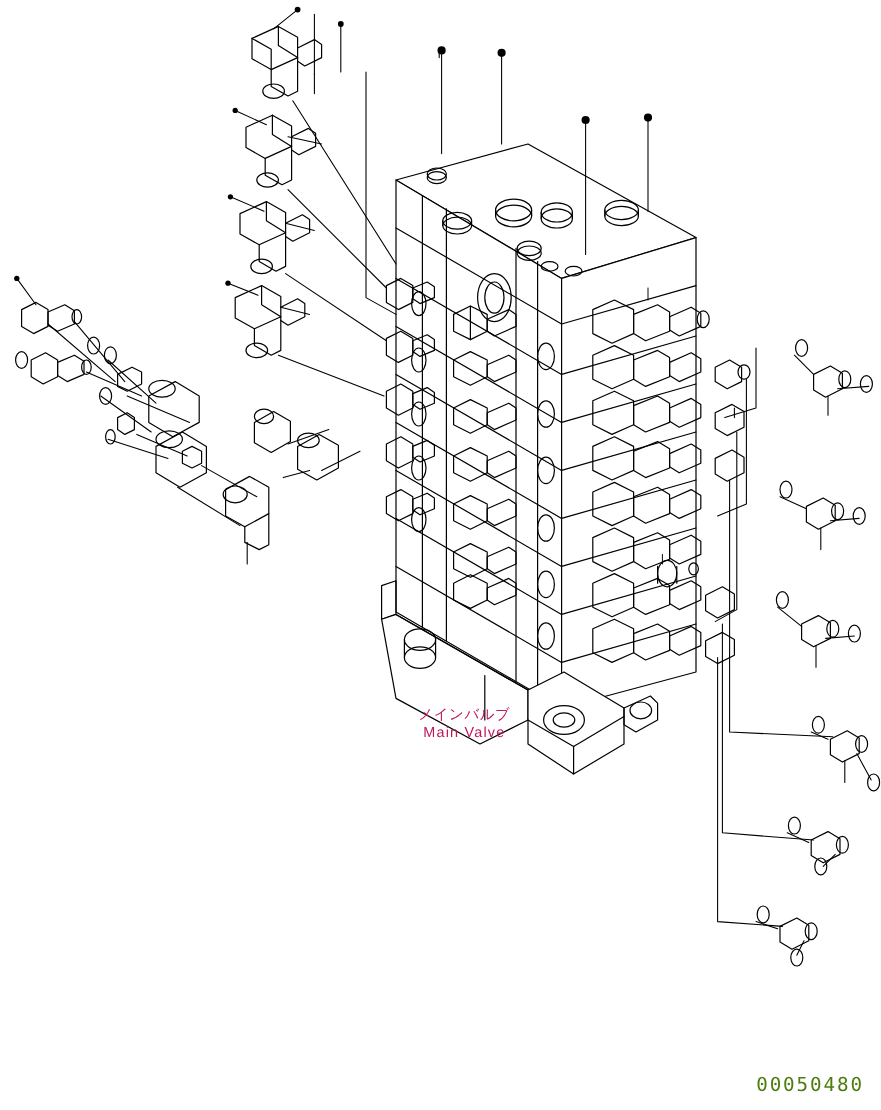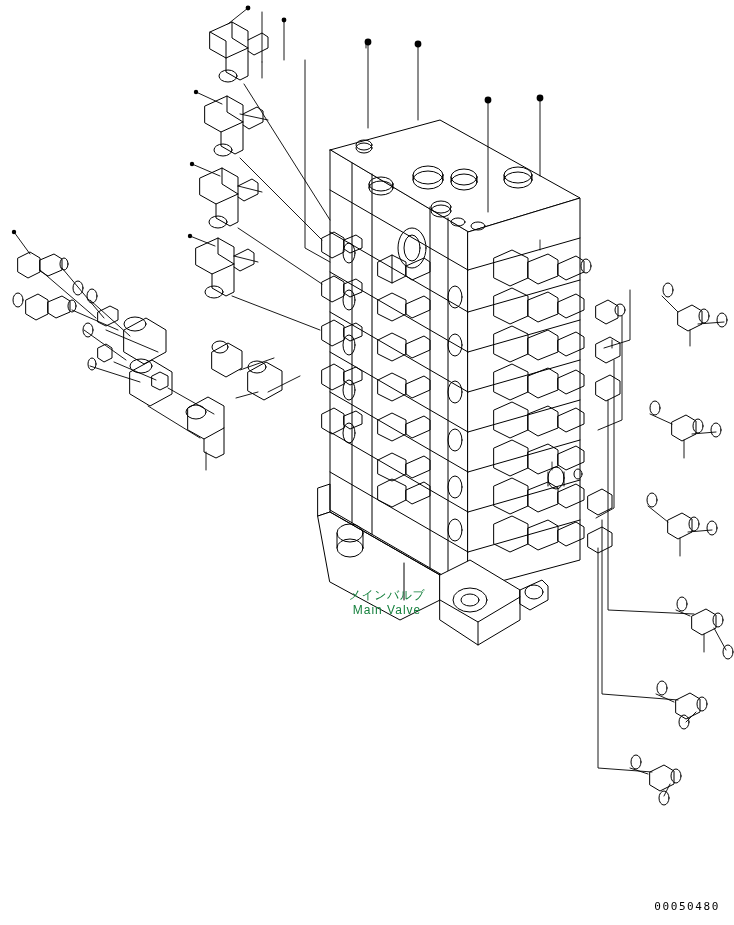--- a/index.html
+++ b/index.html
@@ -28,43 +28,43 @@
     height: 925px;
   }
   .label-main-valve {
     position: absolute;
     left: 332px;
     top: 588px;
     width: 110px;
     text-align: center;
     font-size: 12px;
     line-height: 15px;
-    color: #15803d;
+    color: #be185d;
     letter-spacing: 0.5px;
     white-space: nowrap;
   }
   .label-main-valve .jp {
     font-family: "DejaVu Sans", sans-serif;
     font-size: 12px;
     display: block;
   }
   .label-main-valve .en {
     font-family: Liberation Sans, sans-serif;
     font-size: 12px;
     display: block;
     letter-spacing: 1px;
   }
   .part-number {
     position: absolute;
     right: 14px;
     bottom: 12px;
     font-family: "DejaVu Sans Mono", monospace;
-    font-size: 11px;
+    font-size: 16px;
     letter-spacing: 1.6px;
-    color: #000000;
+    color: #4d7c0f;
   }
 </style>
 </head>
 <body>
 
 <div id="sheet">
 
   <svg id="diagram-svg" viewBox="0 0 734 925" xmlns="http://www.w3.org/2000/svg">
     <g fill="none" stroke="#000000" stroke-width="1" stroke-linecap="round" stroke-linejoin="round">
 

